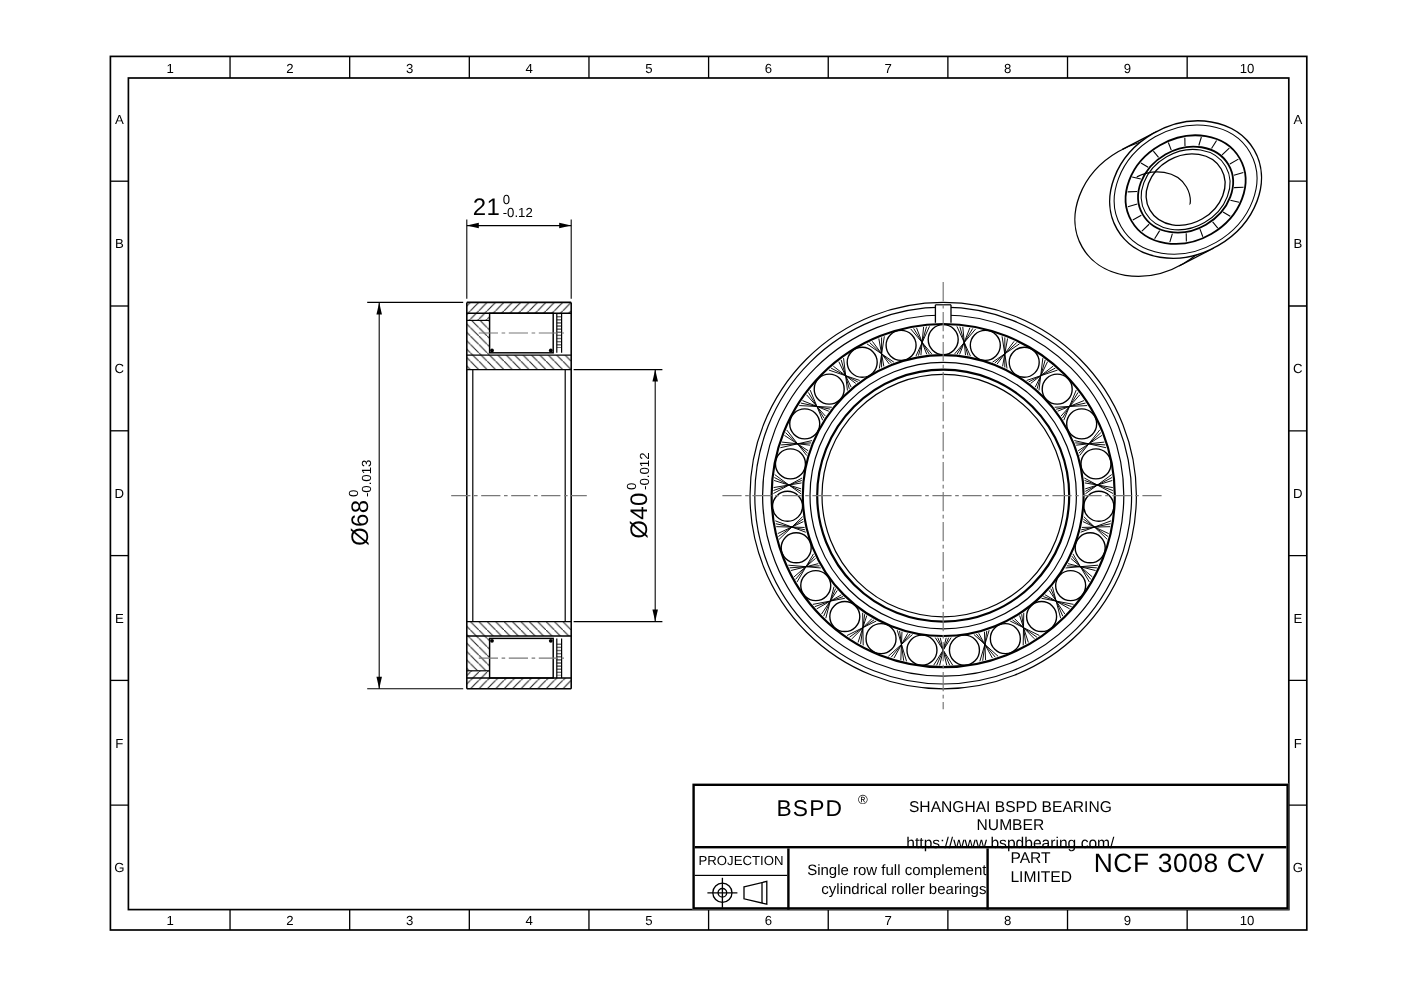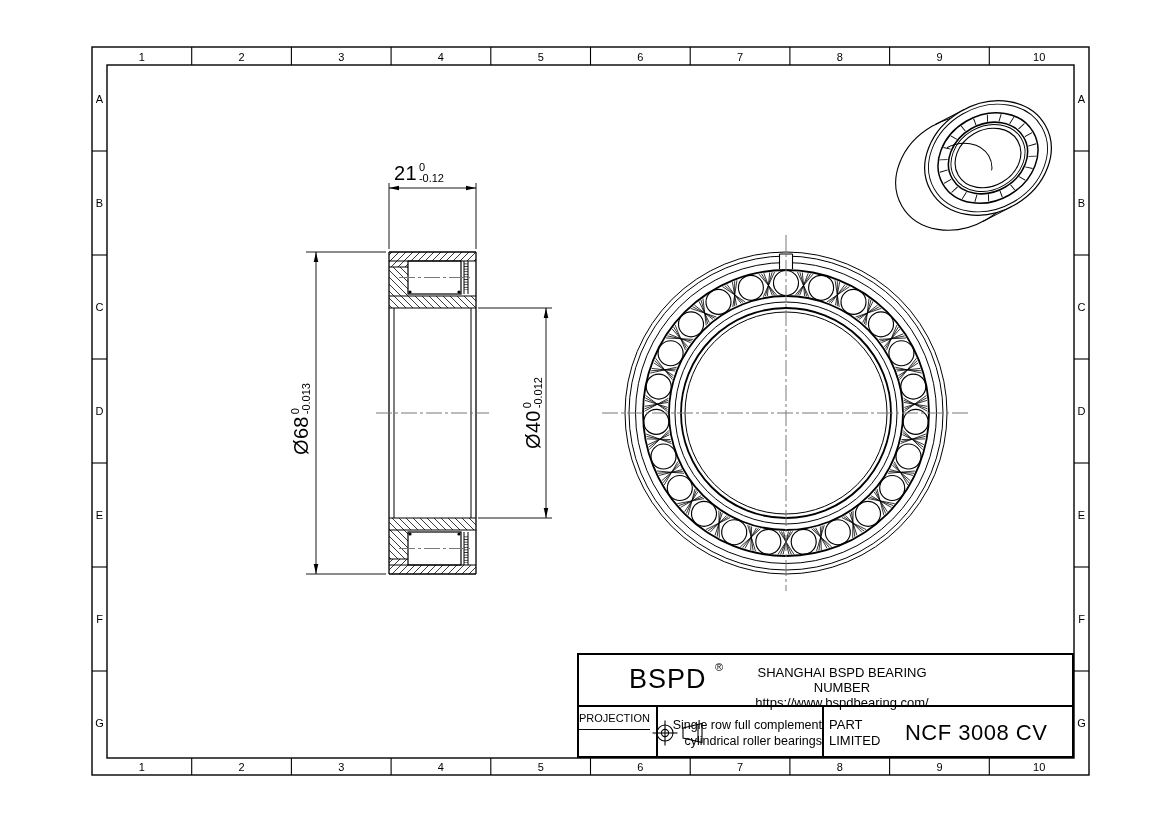--- a/index.html
+++ b/index.html
@@ -9,35 +9,35 @@
   .dimlabel{position:absolute;display:flex;align-items:center;justify-content:center;
             white-space:nowrap;color:#000}
   .dimlabel .main{font-size:20px;letter-spacing:.3px}
   .dimlabel .tol{display:flex;flex-direction:column;align-items:flex-start;
                  font-size:11px;line-height:11px;margin-left:2px}
   .rot{transform:rotate(-90deg)}
   
   .tb{position:absolute;left:577px;top:653px;width:497px;height:105px;
       border:2px solid #000;box-sizing:border-box;background:#fff}
   .tb .row1{position:relative;height:52px;border-bottom:2px solid #000;box-sizing:border-box}
-  .brand{position:absolute;left:50px;top:9px;font-size:27px;letter-spacing:1px}
+  .brand{position:absolute;left:68px;top:9px;font-size:19px;letter-spacing:1px}
   .reg{position:absolute;left:136px;top:6px;font-size:11px}
   .company{position:absolute;left:150px;top:10px;width:226px;text-align:center}
   .company .l1{font-size:13px;line-height:15px}
   .company .l2{font-size:13px;line-height:15px}
   .tb .row2{display:flex;height:51px}
   .cell-proj{width:79px;border-right:2px solid #000;box-sizing:border-box;
-             display:flex;flex-direction:row}
+             display:flex;flex-direction:column}
   .proj-label{height:22px;border-bottom:1.5px solid #000;display:flex;align-items:center;
               justify-content:center;font-size:11px}
   .proj-sym{flex:1;display:flex;align-items:center;justify-content:center}
   .cell-desc{width:166px;border-right:2px solid #000;box-sizing:border-box;display:flex;
              flex-direction:column;align-items:flex-end;justify-content:center;
              font-size:12.5px;line-height:16px;text-align:center}
-  .cell-part{flex:1;display:flex;align-items:center;padding-left:5px}
+  .cell-part{flex:1;display:flex;padding-left:18px}
   .part-label{font-size:13px;line-height:16px}
   .part-value{flex:1;text-align:center;font-size:22px;letter-spacing:.5px}
 </style>
 </head>
 <body>
 
 <div id="stage">
 
   <svg id="draw-svg" width="1169" height="826" viewBox="0 0 1169 826">
       <defs>

